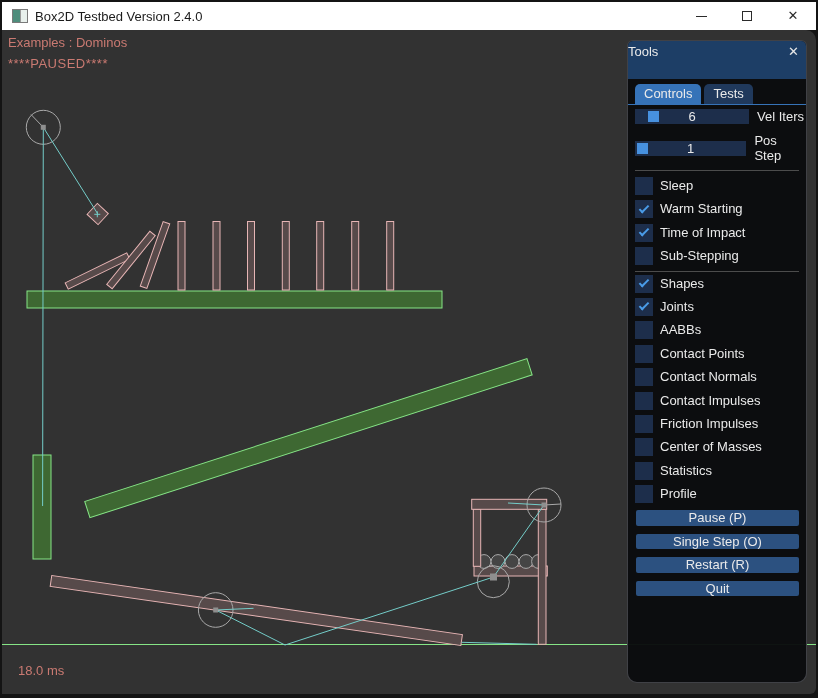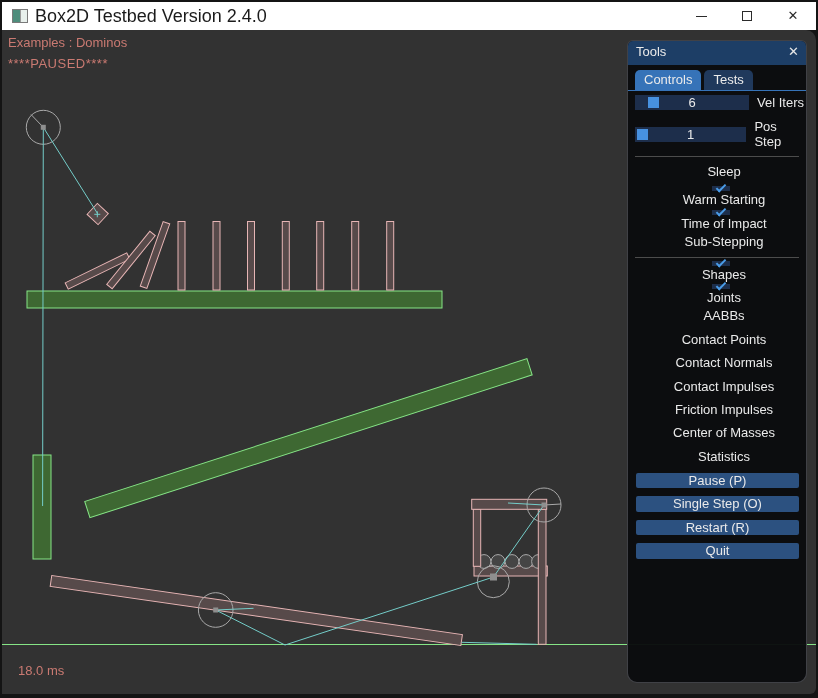--- a/index.html
+++ b/index.html
@@ -14,21 +14,21 @@
 
   
   .titlebar {
     position:absolute; left:2px; top:2px; width:814px; height:28px;
     background:var(--titlebar_bg,#ffffff);
     display:flex; align-items:center;
   }
   .app-icon { width:16px; height:14px; margin-left:10px; border:1px solid #7a7a7a; background:#fff; display:flex; }
   .app-icon .pane-a { width:8px; height:100%; background:#4e8d7c; border-right:1px solid #9a9a9a; }
   .app-icon .pane-b { flex:1; background:#e8f0ec; }
-  .win-title { margin-left:7px; font-size:18px; color:#1b1b1b;text-align:right; }
+  .win-title { margin-left:7px; font-size:13px; color:#1b1b1b;text-align:right; }
   .win-btns { position:absolute; right:0; top:0; height:28px; display:flex; }
   .win-btn { width:46px; height:28px; display:flex; align-items:center; justify-content:center; color:#2b2b2b; }
   .glyph-min { width:11px; height:0; border-top:1px solid #2b2b2b; }
   .glyph-max { width:10px; height:10px; border:1px solid #2b2b2b; }
   .glyph-close { font-size:13px; line-height:28px; }
 
   
   .canvas {
     position:absolute; left:2px; top:30px; width:814px; height:664px;
     background:var(--canvas_bg,#323232);
@@ -44,43 +44,43 @@
   
   .panel {
     position:absolute; left:627px; top:40px; width:180px; height:643px;
     background:var(--panel_bg,rgba(10,11,14,0.96));
     border:1px solid rgba(110,112,118,0.55);
     border-radius:6px 6px 10px 10px;
     color:var(--text_light,#eaeaea);
     font-size:13px;
   }
   .p-titlebar {
-    height:24px; background:var(--panel_titlebar,#1d3e66);
+    height:38px; background:var(--panel_titlebar,#1d3e66);
     border-radius:5px 5px 0 0;
-    line-height:22px; padding-left:8px; position:relative;
+    line-height:22px; padding-left:0; position:relative;
   }
   .p-close { position:absolute; right:7px; top:0; line-height:22px; font-size:13px; color:#e8e8e8; }
   .tabs { margin-top:5px; padding-left:7px; display:flex; gap:3px;
           border-bottom:1px solid var(--tab_active,#3673b8); height:21px; }
   .tab { padding:0 9px; height:20px; line-height:20px; border-radius:5px 5px 0 0;
          background:var(--tab_inactive,#20395c); }
   .tab.active { background:var(--tab_active,#3673b8); }
   .p-body { padding:4px 0 0 7px; }
 
   .srow { display:flex; align-items:center; }
   .srow.m1 { margin-bottom:9px; } .srow.m2 { margin-bottom:7px; }
   .track { position:relative; width:114px; height:15px; background:var(--widget_navy,#1d2e4b); }
   .grab { position:absolute; top:2px; width:11px; height:11px; background:var(--grabber_blue,#4791e0); }
   .sval { position:absolute; left:0; right:0; top:0; text-align:center; line-height:15px; z-index:2; }
   .slabel { margin-left:8px; }
 
   .sep { height:1px; background:var(--separator,#4c4c4c); margin:7px 7px 6px 0; }
   .sep2 { height:1px; background:var(--separator,#4c4c4c); margin:3px 7px 3px 0; }
 
-  .cb-row { display:flex; align-items:center; height:18px; margin-bottom:5.4px;flex-direction:column; }
+  .cb-row { display:flex; align-items:center; height:18px; margin-bottom:5.4px; }
   .cb-box { width:18px; height:18px; background:var(--widget_navy,#1d2e4b);
             display:flex; align-items:center; justify-content:center; }
   .check { display:none; width:10px; height:5px;
            border-left:2.5px solid var(--check_blue,#4a9ce8);
            border-bottom:2.5px solid var(--check_blue,#4a9ce8);
            transform:rotate(-45deg) translate(1px,-1px); }
   .cb-box.on .check { display:block; }
   .cb-label { margin-left:7px; line-height:18px; }
 
   .btns { margin-top:7px; }
@@ -272,20 +272,24 @@
       <span class="cb-label">Friction Impulses</span>
     </div>
     <div class="cb-row">
       <span class="cb-box"></span>
       <span class="cb-label">Center of Masses</span>
     </div>
     <div class="cb-row">
       <span class="cb-box"></span>
       <span class="cb-label">Statistics</span>
     </div>
+    <div class="cb-row">
+      <span class="cb-box"></span>
+      <span class="cb-label">Profile</span>
+    </div>
 
     <div class="btns">
       <div class="pbtn">Pause (P)</div>
       <div class="pbtn">Single Step (O)</div>
       <div class="pbtn">Restart (R)</div>
       <div class="pbtn">Quit</div>
     </div>
   </div>
 </div>
 

